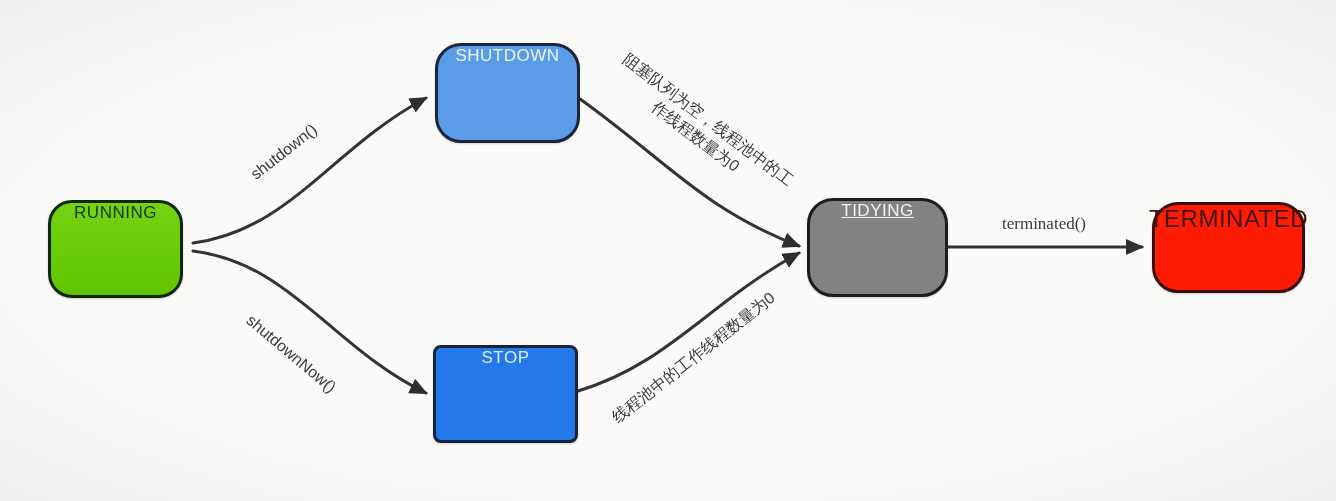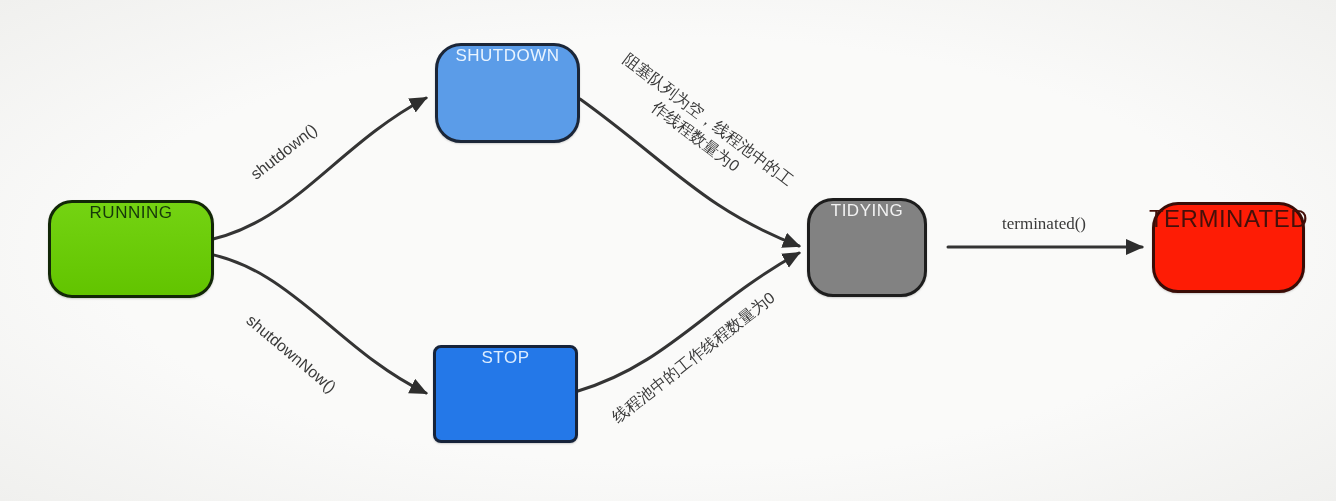--- a/index.html
+++ b/index.html
@@ -26,46 +26,47 @@
   .node{
     position:absolute;
     display:flex;justify-content:center;
     border:3px solid #17191c;
     box-sizing:border-box;
     font-size:17px;
     letter-spacing:0.5px;
     box-shadow:0 1px 2px rgba(0,0,0,0.18);
   }
   .node-running{
-    left:48px;top:200px;width:166px;height:98px;
+    left:48px;top:200px;width:135px;height:98px;
     border-radius:24px;
     background:linear-gradient(180deg,#74d312 0%,#62c400 100%);
     color:#16380a;
     border-color:#122707;
   }
   .node-shutdown{
     left:435px;top:43px;width:145px;height:100px;
     border-radius:26px;
     background:#5b9ce8;
     color:#e9f4ff;
     border-color:#1b2638;
   }
   .node-stop{
     left:433px;top:345px;width:145px;height:98px;
     border-radius:8px;
     background:#2478e8;
     color:#dcedff;
     border-color:#16233a;
   }
   .node-tidying{
-    left:807px;top:198px;width:120px;height:99px;
+    left:807px;top:198px;width:141px;height:99px;
     border-radius:26px;
     background:#828282;
     color:#f2f2f2;
     border-color:#1d1d1d;
+    text-decoration:underline;
   }
   .node-terminated{
     left:1152px;top:202px;width:153px;height:91px;
     border-radius:26px;
     background:#fe1c05;
     color:#45100a;
     border-color:#3a0c06;
     font-size:24px;
   }
   .edge-label{

